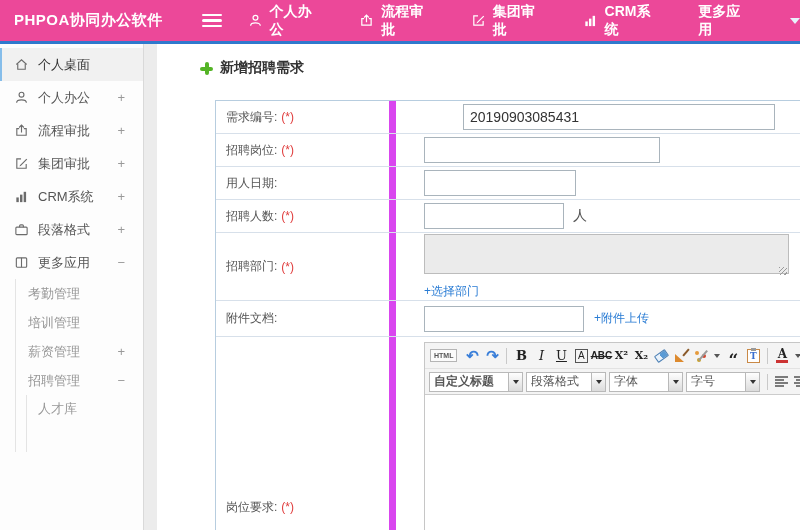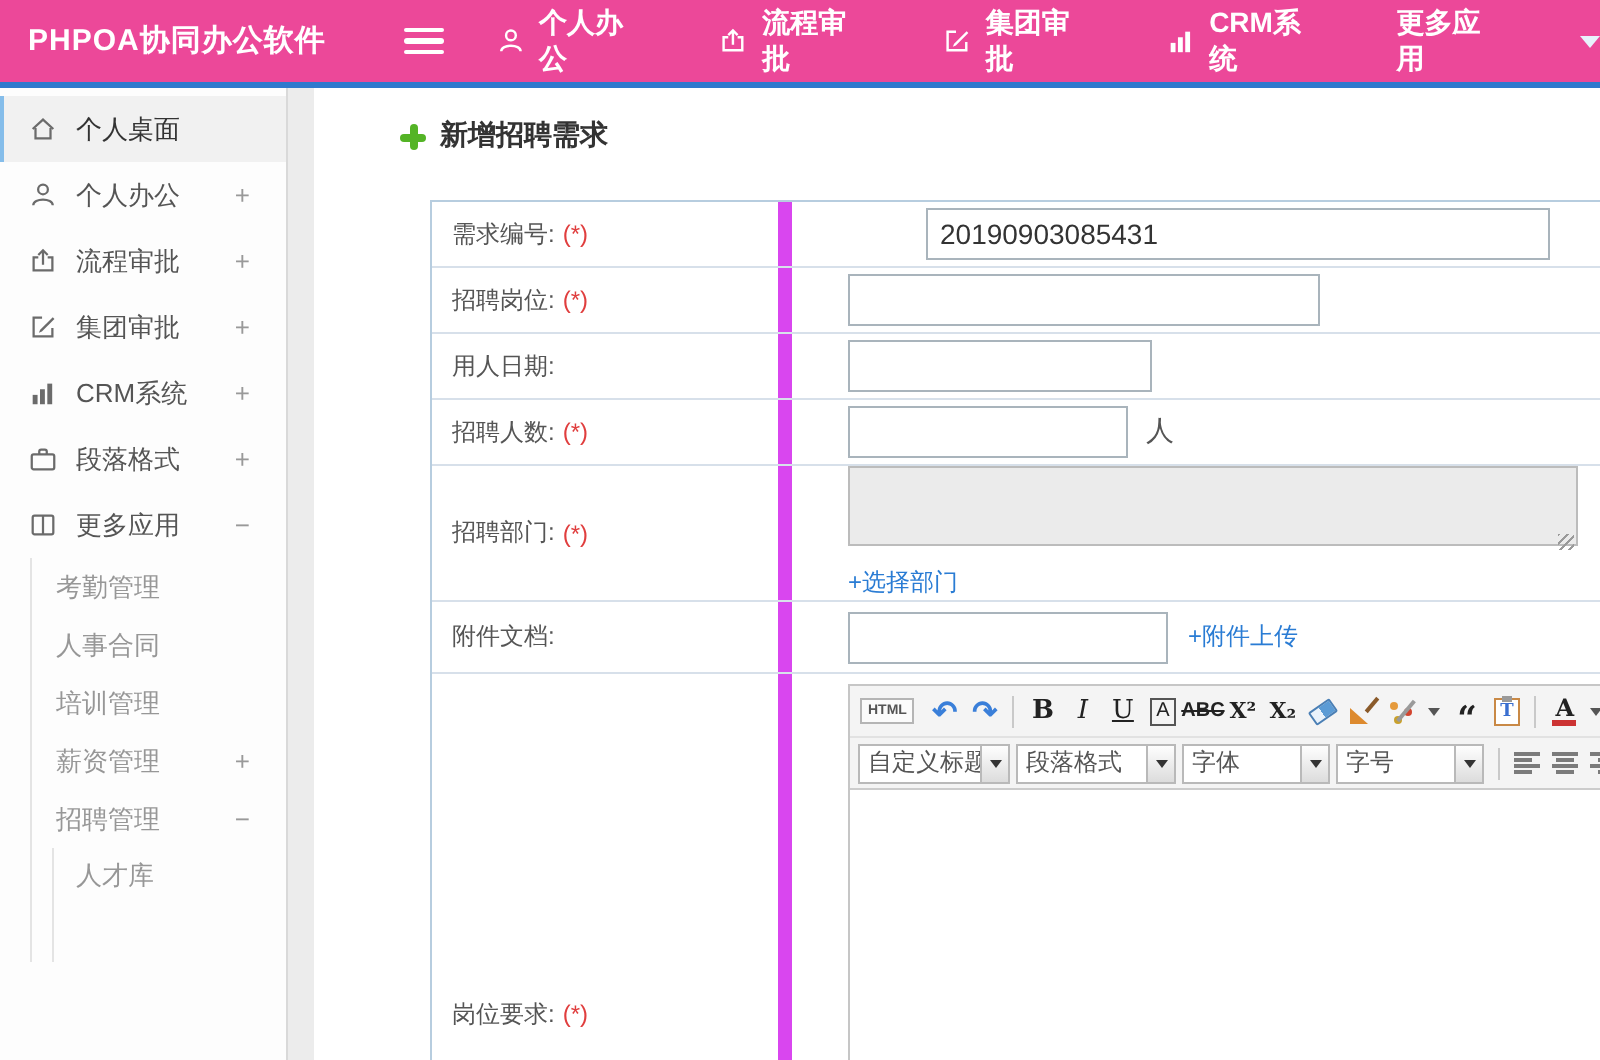--- a/index.html
+++ b/index.html
@@ -110,21 +110,21 @@
   .fontcolor { display:flex; flex-direction:column; align-items:center; }
   .fontcolor b { font-size:12px; line-height:12px; }
   .fontcolor i { width:12px; height:3px; background:#c33; }
   .sel-group { display:flex; align-items:center; margin-right:3px; cursor:pointer; }
   .sel-box { height:20px; border:1px solid #b9b9b9; background:#fff; font-size:12px; color:#555;
     display:flex; align-items:center; padding:0 4px; overflow:hidden; }
   .sel-arrow { width:14px; height:20px; border:1px solid #b9b9b9; border-left:none;
     background:linear-gradient(#fefefe,#dcdcdc); display:flex; align-items:center; justify-content:center; }
   .sel-arrow b { width:0; height:0; border-left:3.5px solid transparent; border-right:3.5px solid transparent;
     border-top:4px solid #333; }
-  .w62 { width:62px; } .w66 { width:66px; } .w60 { width:60px; }
+  .w62 { width:80px;font-weight:bold; } .w66 { width:66px; } .w60 { width:60px; }
   .align-btn { width:19px; height:20px; display:inline-flex; align-items:center; justify-content:center; cursor:pointer; flex:none; }
   .align-ic { width:13px; height:11px; background-repeat:no-repeat;
     background-image:linear-gradient(#7b7b7b,#7b7b7b),linear-gradient(#7b7b7b,#7b7b7b),
       linear-gradient(#7b7b7b,#7b7b7b),linear-gradient(#7b7b7b,#7b7b7b); }
   .al-left  { background-size:13px 2px,9px 2px,13px 2px,9px 2px; background-position:0 0,0 3px,0 6px,0 9px; }
   .al-center{ background-size:13px 2px,9px 2px,13px 2px,9px 2px; background-position:0 0,50% 3px,0 6px,50% 9px; }
   .al-right { background-size:13px 2px,9px 2px,13px 2px,9px 2px; background-position:0 0,100% 3px,0 6px,100% 9px; }
   .editor-body { height:235px; background:#fff; }
 </style>
 </head>
@@ -231,23 +231,20 @@
           <path d="M8 3v10"></path>
         </svg>
       <span>更多应用</span>
       <span class="side-toggle">−</span>
     </div>
     <div class="sub-list">
       <div class="sub-item">
           <span>考勤管理</span>
         </div>
       <div class="sub-item">
-          <span>人事合同</span>
-        </div>
-      <div class="sub-item">
           <span>培训管理</span>
         </div>
       <div class="sub-item">
         <span>薪资管理</span>
         <span class="side-toggle">+</span>
       </div>
       <div class="sub-item">
         <span>招聘管理</span>
         <span class="side-toggle">−</span>
       </div>

